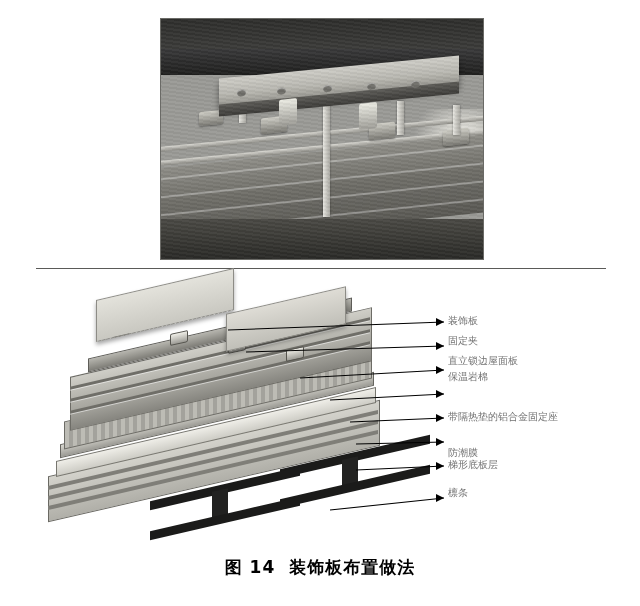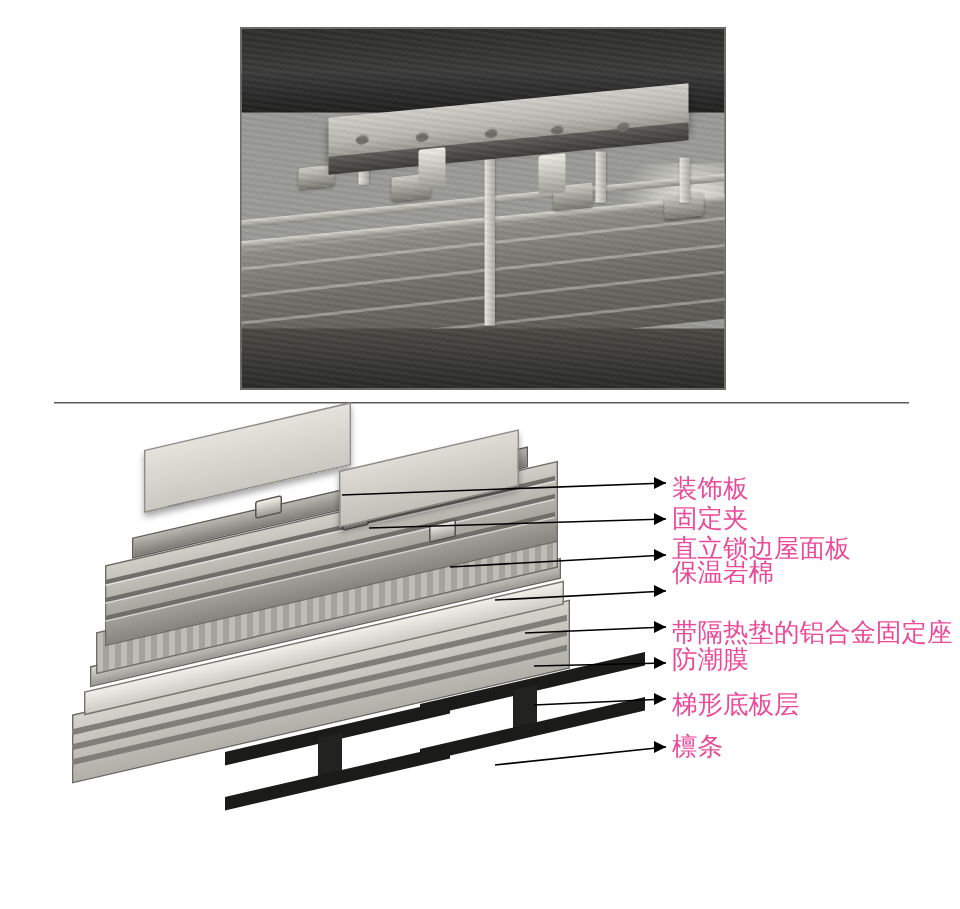--- a/index.html
+++ b/index.html
@@ -242,22 +242,22 @@
     pointer-events: none;
   }
   .labels {
     position: absolute;
     left: 448px; top: 302px;
     width: 190px;
   }
   .label {
     position: absolute;
     left: 0;
-    font-size: 17px;
-    color: #ec4899;
+    font-size: 10px;
+    color: #737373;
     white-space: nowrap;
     font-family: Liberation Sans, sans-serif;
   }
 
   
   .caption {
     position: absolute;
     left: 0; top: 556px;
     width: 640px;
     text-align: center;
@@ -379,19 +379,22 @@
       <polygon points="444,498 436,494 436,502"></polygon>
     </g>
   </svg>
 
   <div class="labels">
     <div class="label" style="top:12px">装饰板</div>
     <div class="label" style="top:32px">固定夹</div>
     <div class="label" style="top:52px">直立锁边屋面板</div>
     <div class="label" style="top:68px">保温岩棉</div>
     <div class="label" style="top:108px">带隔热垫的铝合金固定座</div>
-    <div class="label" style="top:126px">防潮膜</div>
+    <div class="label" style="top:144px">防潮膜</div>
     <div class="label" style="top:156px">梯形底板层</div>
     <div class="label" style="top:184px">檩条</div>
   </div>
 
+  <div class="caption">
+    <span class="fig-label">图 14</span><span>装饰板布置做法</span>
+  </div>
 
 </div>
 
 </body></html>

